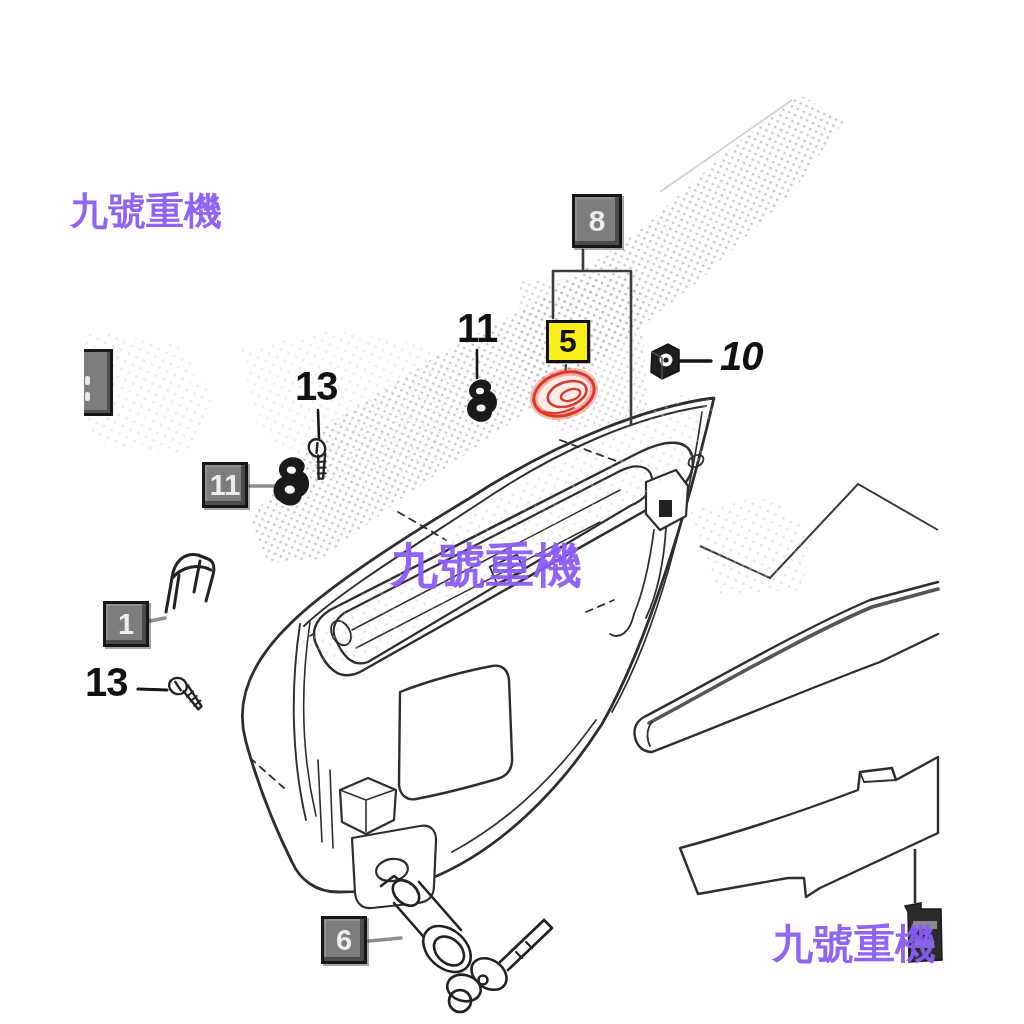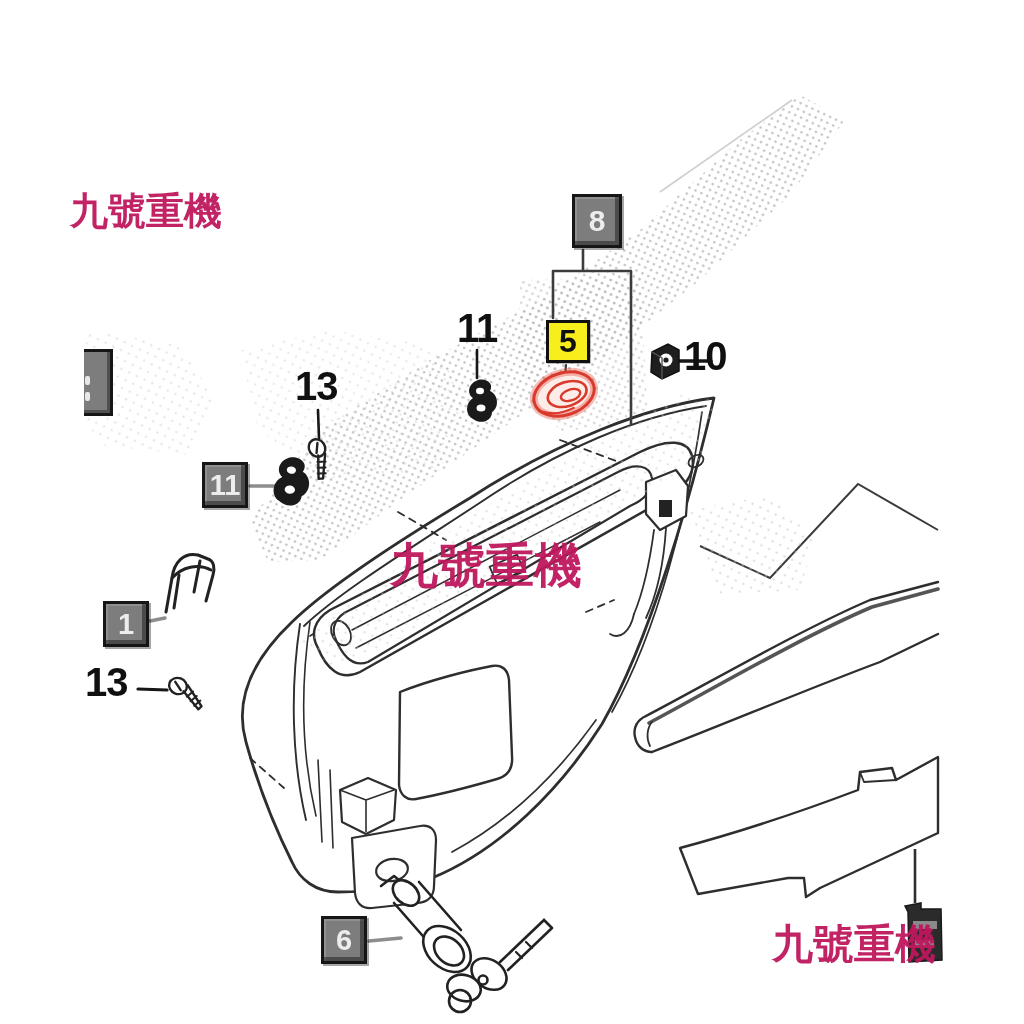--- a/index.html
+++ b/index.html
@@ -27,21 +27,21 @@
     overflow:hidden;box-shadow:inset -3px -3px 0 rgba(35,35,35,.5);
   }
   .digit-frag{position:absolute;background:#e8e8e8;border-radius:2px;}
   
   .num{
     position:absolute;z-index:5;font-weight:bold;font-size:40px;color:#101010;
     letter-spacing:-1px;line-height:1;
   }
   
   .wm{
-    position:absolute;z-index:8;color:#be185d;font-weight:bold;white-space:nowrap;
+    position:absolute;z-index:8;color:#8b5cf6;font-weight:bold;white-space:nowrap;
     line-height:1;opacity:.95;
   }
   .wm.tl{left:70px;top:192px;font-size:38px;}
   .wm.ct{left:390px;top:542px;font-size:48px;}
   .wm.br{left:772px;top:924px;font-size:41px;}
 </style>
 </head>
 <body>
 
 <div class="stage">
@@ -224,21 +224,21 @@
 </svg>
 
   <div class="pbox dark" style="left:572px;top:194px;width:50px;height:54px;font-size:30px;">
     <span>8</span>
   </div>
 
   <div class="pbox yellow" style="left:546px;top:320px;width:44px;height:43px;font-size:32px;">
     <span>5</span>
   </div>
 
-  <div class="num" style="left:684px;top:336px;">
+  <div class="num" style="left:720px;top:336px;font-style:italic;">
     <span>10</span>
   </div>
 
   <div class="num" style="left:457px;top:308px;">
     <span>11</span>
   </div>
 
   <div class="num" style="left:295px;top:366px;">
     <span>13</span>
   </div>

